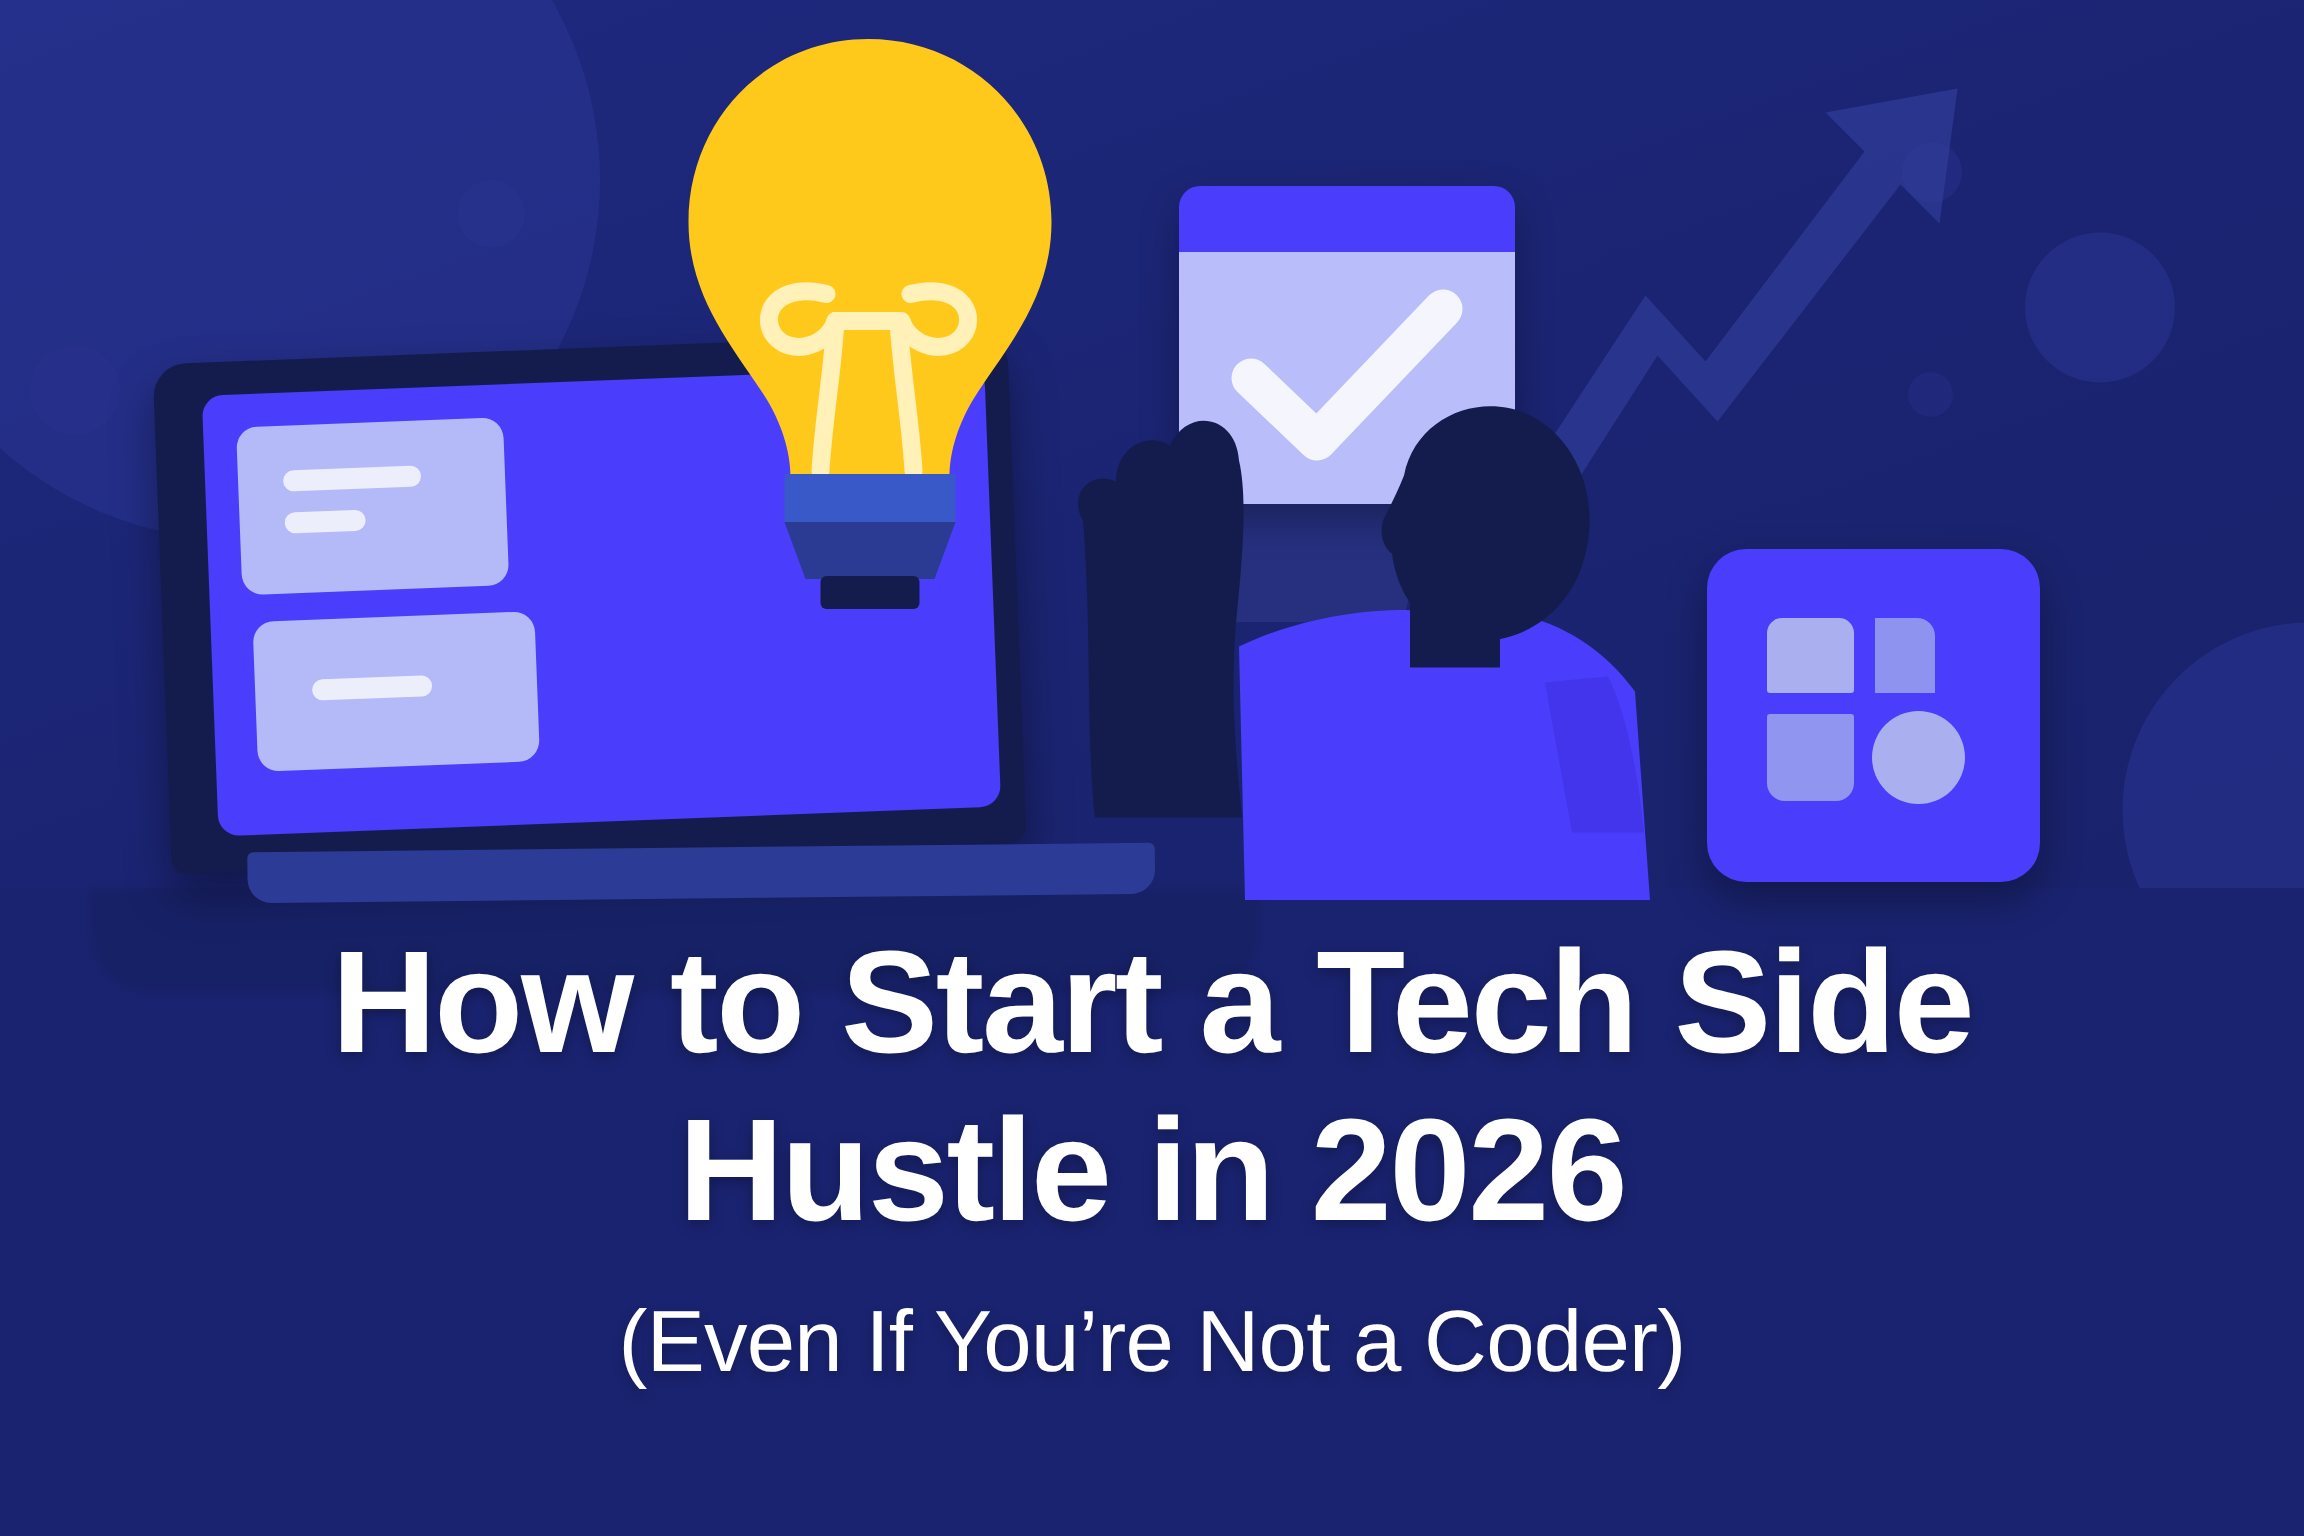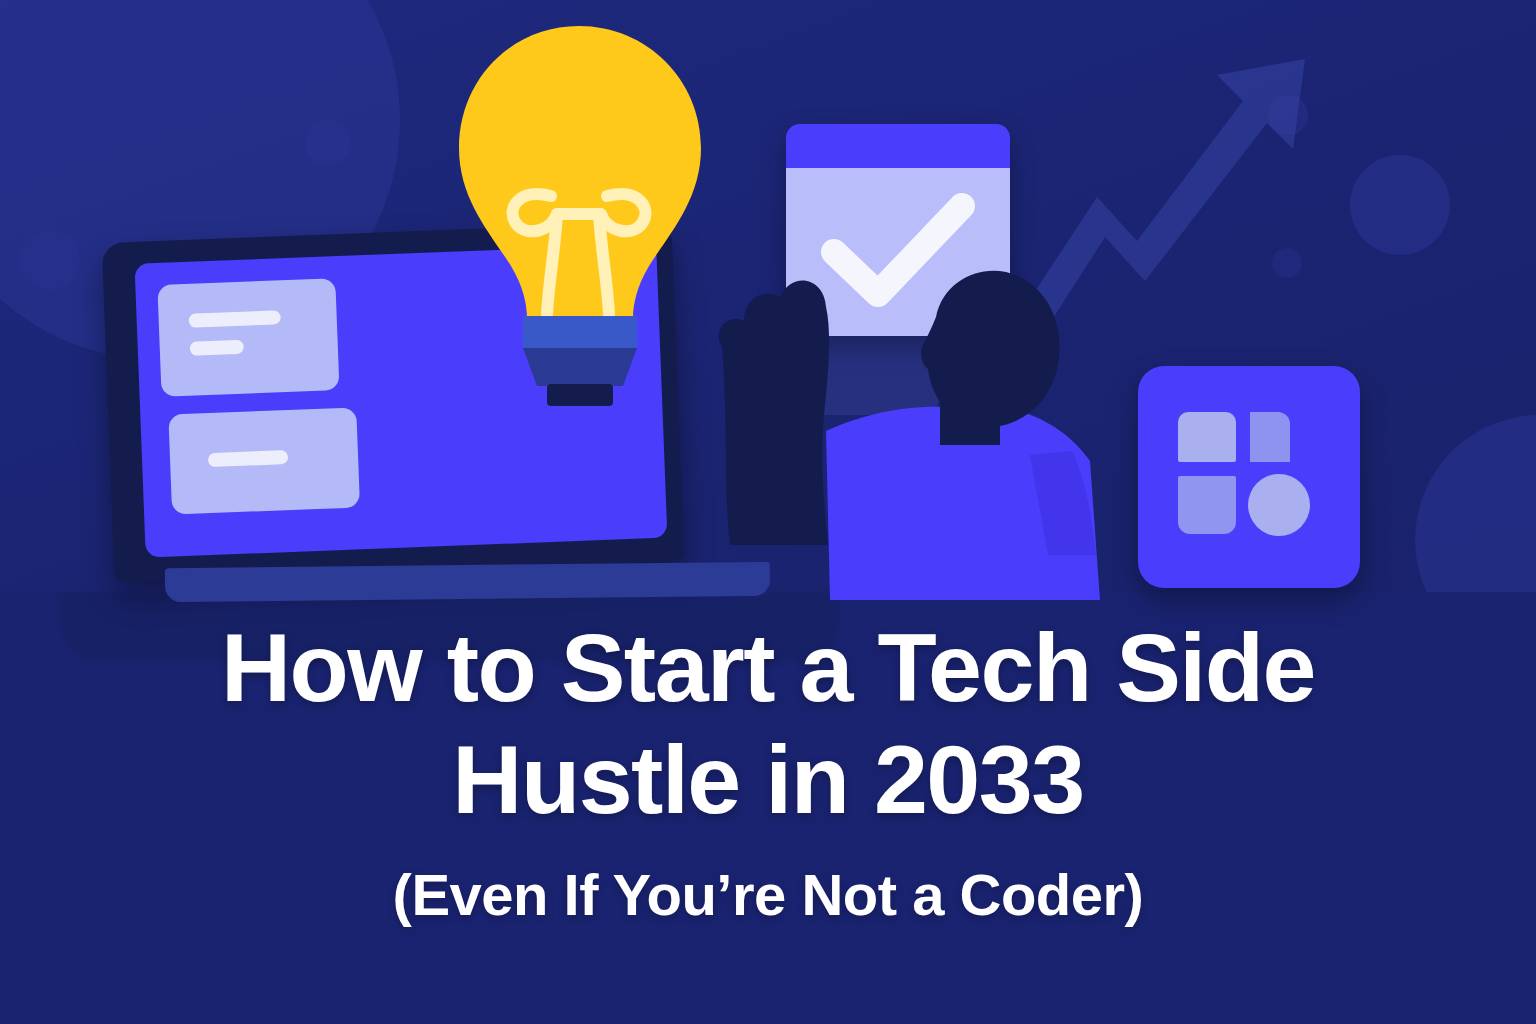--- a/index.html
+++ b/index.html
@@ -202,21 +202,21 @@
     color: #ffffff;
     font-size: 97px;
     font-weight: bold;
     line-height: 112px;
     letter-spacing: -1.5px;
     text-shadow: 0 3px 10px rgba(0,0,0,.28);
   }
   .subtitle {
     color: #ffffff;
     font-size: 58px;
-    font-weight: bold;
+    font-weight: normal;
     line-height: 66px;
     margin-top: 26px;
     letter-spacing: -0.5px;
     text-shadow: 0 3px 8px rgba(0,0,0,.25);
   }
   .brand {
     position: absolute;
     right: 44px;
     bottom: 26px;
     color: #ffffff;
@@ -308,18 +308,18 @@
 
   <div class="grid-card">
     <div class="g-shape g-tl"></div>
     <div class="g-shape g-tr"></div>
     <div class="g-shape g-bl"></div>
     <div class="g-shape g-br"></div>
   </div>
 
   <div class="text-block">
     <div class="title-line">How to Start a Tech Side</div>
-    <div class="title-line">Hustle in 2033</div>
+    <div class="title-line">Hustle in 2026</div>
     <div class="subtitle">(Even If You’re Not a Coder)</div>
   </div>
 
 
 </div>
 
 </body></html>

